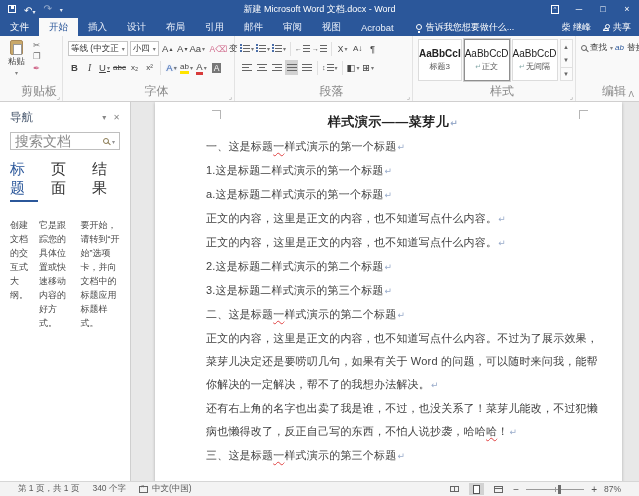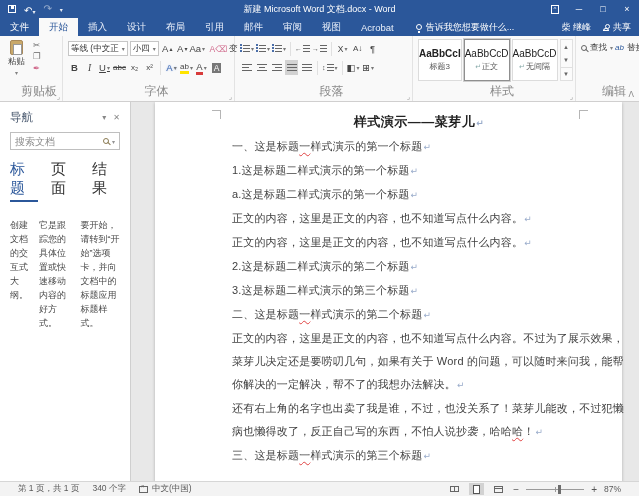--- a/index.html
+++ b/index.html
@@ -96,35 +96,35 @@
   .repl{color:#2b579a;font-size:8px;font-style:italic}
   .cursor-ic{width:0;height:0;border-left:4px solid #555;border-top:6px solid transparent;border-bottom:2px solid transparent;display:inline-block;transform:rotate(-20deg)}
   .collapse{position:absolute;right:5px;bottom:2px;font-size:8px;color:#8a8a8a}
 
   
   .nav{position:absolute;left:0;top:102px;bottom:15px;width:131px;background:#fff;border-right:1px solid #cfcfcf;padding:8px 10px;overflow:hidden}
   .nav-head{display:flex;align-items:center}
   .nav-title{font-size:11.5px;color:#44546a}
   .nav-head .hicons{margin-left:auto;display:flex;gap:7px;color:#888;font-size:8px}
   .searchbox{margin-top:7px;height:18px;border:1px solid #bfbfbf;display:flex;align-items:center;background:#fff;padding:0 4px;gap:3px}
-  .searchbox input{border:0;outline:0;flex:1;font-size:10px;min-width:0;color:#333}
+  .searchbox input{border:0;outline:0;flex:1;font-size:14px;min-width:0;color:#333}
   .searchbox input::placeholder{color:#8a8a8a}
   .mag.gold{border-color:#8a7a52}.mag.gold:after{background:#8a7a52}
   .nav-tabs{display:flex;gap:13px;margin-top:10px;font-size:15px;color:#333}
   .nav-tab{padding-bottom:2px}
   .nav-tab.active{color:#2b579a;border-bottom:2px solid #2b579a}
   .nav-body{margin-top:17px;display:flex;gap:11px;font-size:9px;color:#4a4a4a;line-height:1.55}
 
   
   .docarea{position:absolute;left:131px;right:0;top:102px;bottom:15px;overflow:hidden;background:#e8e8e8}
   .page{position:absolute;left:24px;top:0;width:467px;height:420px;background:#fff;box-shadow:0 1px 3px rgba(0,0,0,.25)}
   .crop{position:absolute;width:9px;height:9px}
   .crop.tl{left:57px;top:8px;border-top:1px solid #b5b5b5;border-right:1px solid #b5b5b5}
   .crop.tr{left:424px;top:8px;border-top:1px solid #b5b5b5;border-left:1px solid #b5b5b5}
-  .content{position:absolute;left:77px;top:8px;width:374px}
+  .content{position:absolute;left:51px;top:8px;width:374px}
   .line{font-size:11px;line-height:23px;color:#3f3f3f;white-space:nowrap;letter-spacing:.2px}
   .line.title{text-align:center;font-weight:bold;font-size:13px;color:#222;letter-spacing:.5px}
   .sq{text-decoration:underline;text-decoration-style:wavy;text-decoration-color:#e04343;text-decoration-thickness:1px;text-underline-offset:2px}
   .pil{color:#9aaccb;font-size:9px;margin-left:1px}
 
   
   .statusbar{position:absolute;left:0;right:0;bottom:0;height:15px;background:#f3f3f3;border-top:1px solid #d6d6d6;display:flex;align-items:center;font-size:8.5px;color:#5a5a5a;padding:0 18px;gap:13px}
   .sb-right{margin-left:auto;display:flex;align-items:center;gap:7px}
   .vbtn{width:15px;height:12px;display:flex;align-items:center;justify-content:center}
   .bookic{width:9px;height:6px;border:1px solid #666;position:relative;display:inline-block}

